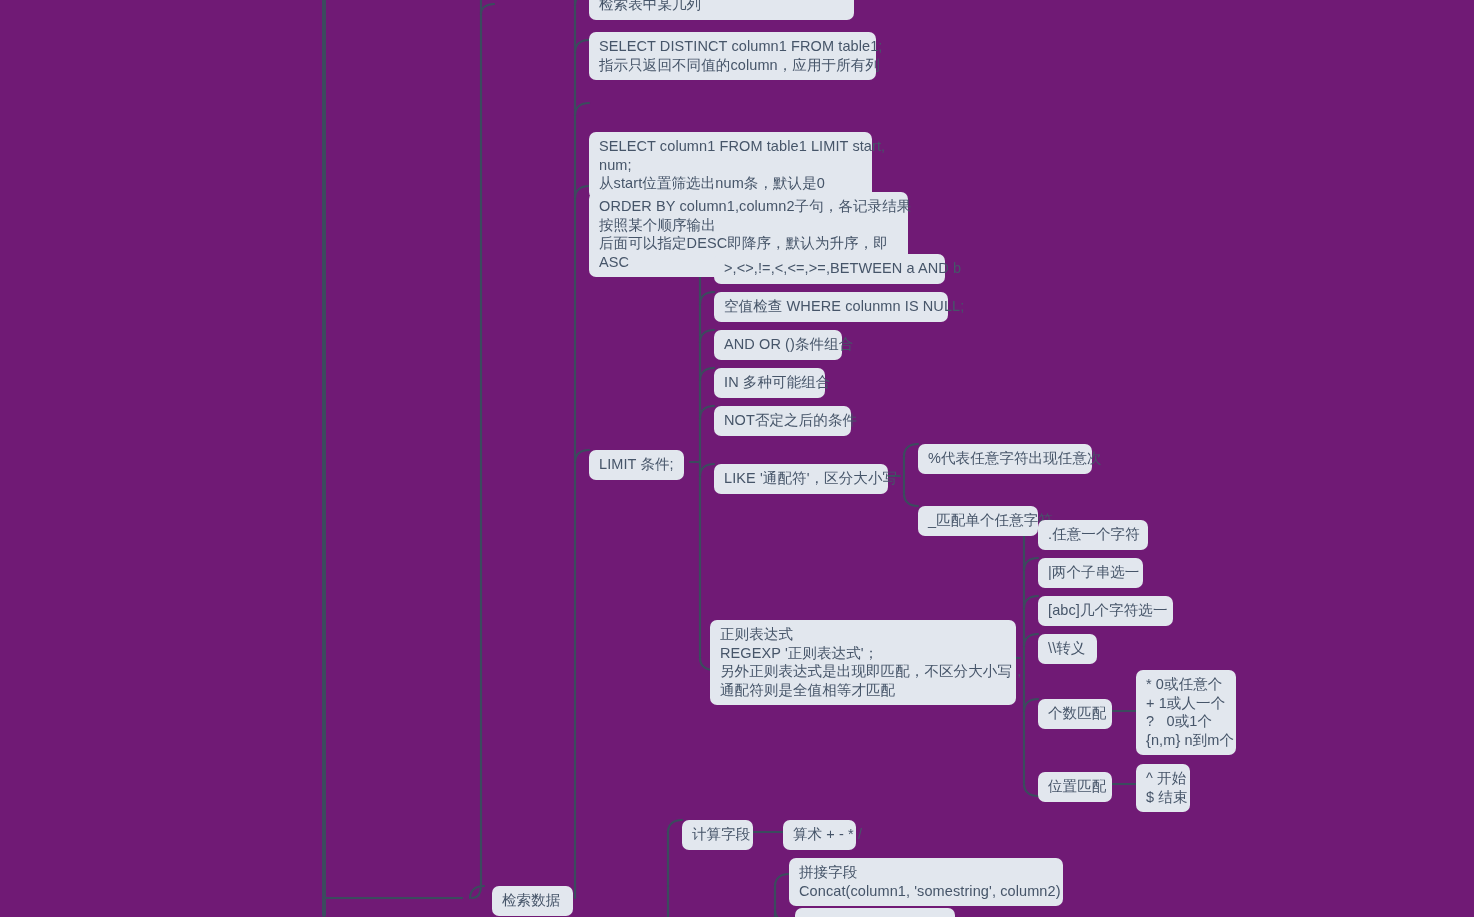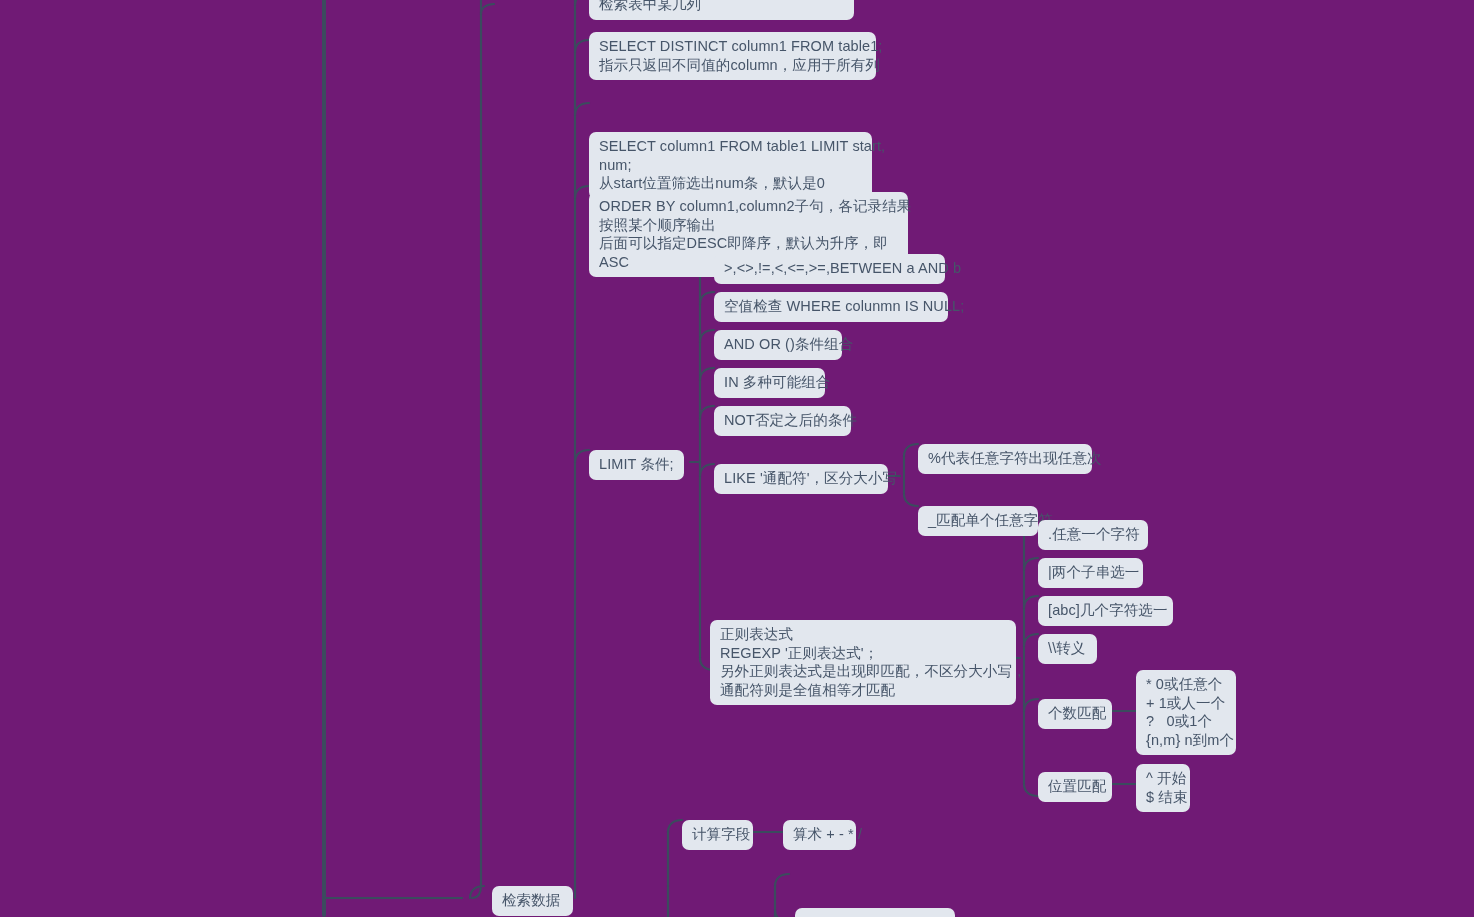--- a/index.html
+++ b/index.html
@@ -163,16 +163,18 @@
 
   <div class="node" style="left:1136px; top:764px; width:54px;">^ 开始
 $ 结束</div>
 
   <div class="node" style="left:492px; top:886px; width:81px;">检索数据</div>
 
   <div class="node" style="left:682px; top:820px; width:71px;text-align:center;">计算字段</div>
 
   <div class="node" style="left:783px; top:820px; width:73px;">算术 + - * /</div>
 
+  <div class="node" style="left:789px; top:858px; width:274px;">拼接字段
+Concat(column1, 'somestring', column2)</div>
 
   <div class="node" style="left:795px; top:908px; width:160px; height:24px;"></div>
 
 </div>
 
 </body></html>

